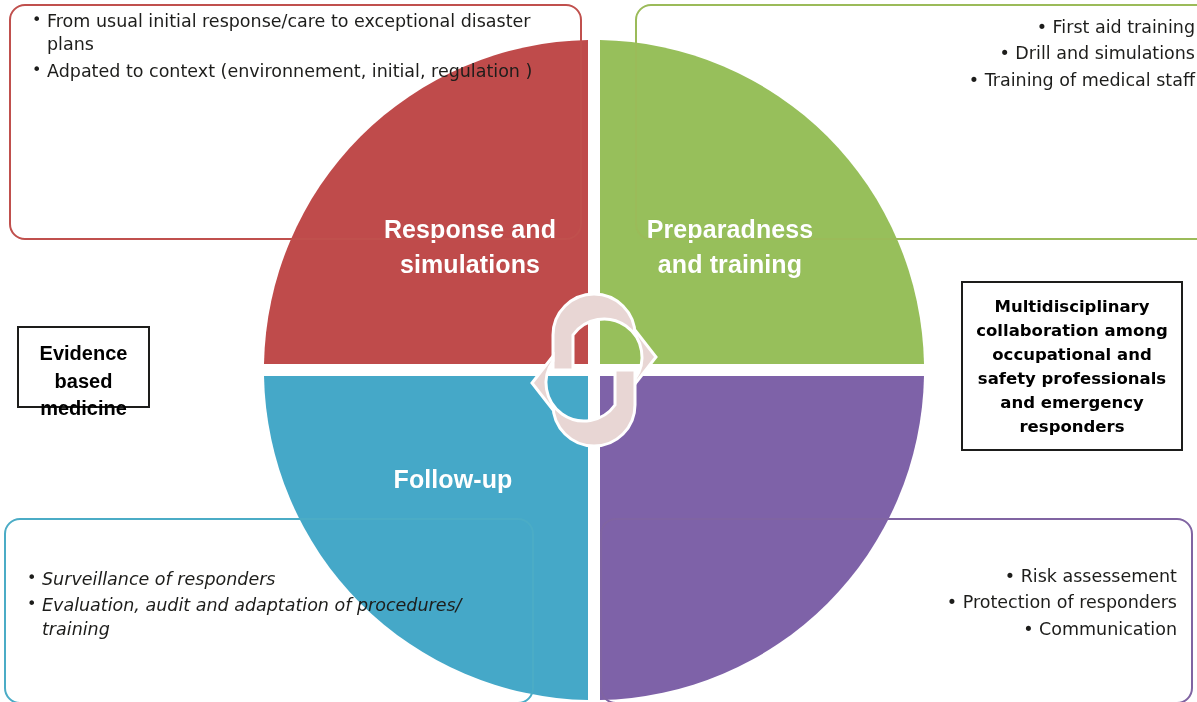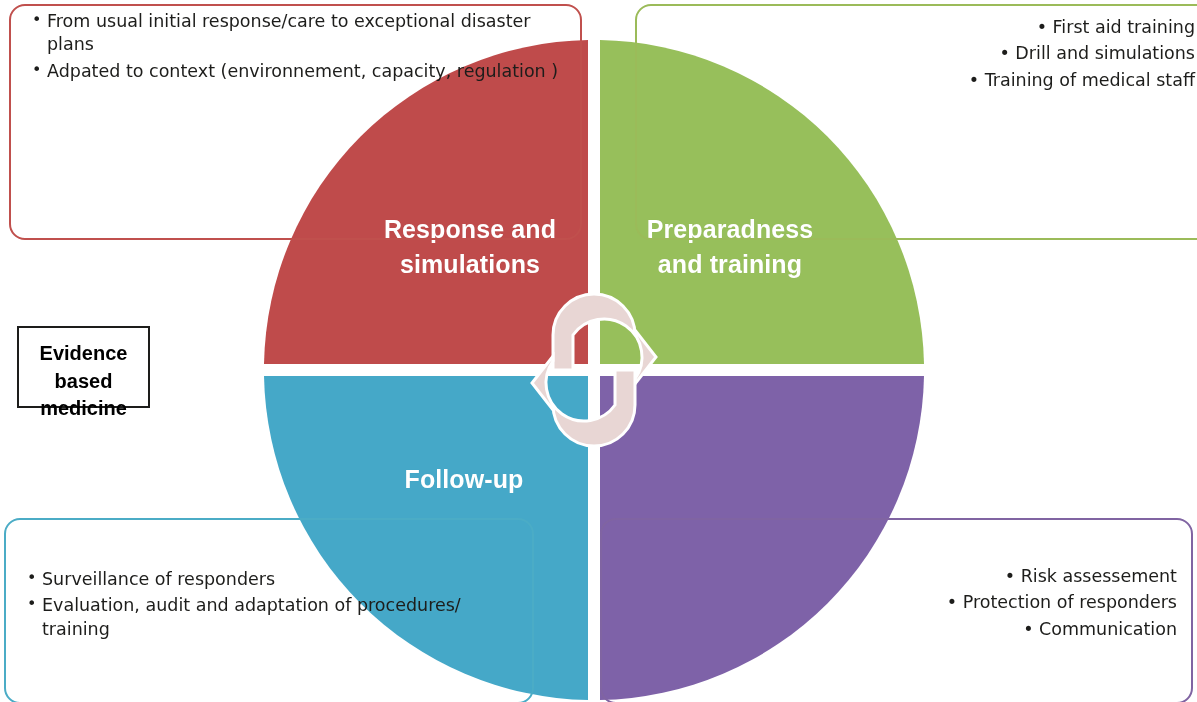--- a/index.html
+++ b/index.html
@@ -33,21 +33,21 @@
     font-weight: bold;
     font-size: 25px;
     line-height: 1.38;
     text-align: center;
     letter-spacing: 0.1px;
     white-space: pre-line;
     text-shadow: 0 0 1px rgba(0,0,0,0.06);
   }
   #label-response  { left: 330px; top: 212px; width: 280px; }
   #label-prepared  { left: 590px; top: 212px; width: 280px; }
-  #label-followup  { left: 324px; top: 462px; width: 280px; text-align: center; }
+  #label-followup  { left: 313px; top: 462px; width: 280px; text-align: center; }
   #label-prevention{ left: 590px; top: 462px; width: 280px; }
 
   
   .callout {
     position: absolute;
     box-sizing: border-box;
     background: transparent;
     border-style: solid;
     border-width: 2.5px;
   }
@@ -99,21 +99,21 @@
     border-radius: 16px;
   }
   #callout-preparedness .inner { padding: 10px 18px 0 18px; }
 
   
   #callout-followup {
     left: 4px; top: 518px; width: 530px; height: 186px;
     border-color: #4bacc6;
     border-radius: 16px;
   }
-  #callout-followup .inner { padding: 48px 18px 0 20px; }
+  #callout-followup .inner { padding: 48px 18px 0 20px; font-style: italic; }
 
   
   #callout-prevention {
     left: 600px; top: 518px; width: 593px; height: 186px;
     border-color: #8064a2;
     border-radius: 16px;
   }
   #callout-prevention .inner { padding: 45px 14px 0 18px; }
 
   
@@ -169,21 +169,21 @@
   <div class="quad-label" id="label-response">Response and
 simulations</div>
   <div class="quad-label" id="label-prepared">Preparadness
 and training</div>
   <div class="quad-label" id="label-followup">Follow-up</div>
 
   <div class="callout" id="callout-response">
     <div class="inner callout-text">
       <ul class="bullet-list left">
         <li class="b">From  usual  initial response/care to exceptional  disaster plans</li>
-        <li class="b">Adpated to context (environnement, capacity, regulation )</li>
+        <li class="b">Adpated to context (environnement, initial, regulation )</li>
       </ul>
     </div>
   </div>
 
   <div class="callout" id="callout-preparedness">
     <div class="inner callout-text">
       <ul class="bullet-list right">
         <li>
           <span>•&nbsp;</span><span>First aid training</span>
         </li>
@@ -219,14 +219,20 @@
           <span>•&nbsp;</span><span>Communication</span>
         </li>
       </ul>
     </div>
   </div>
 
   <div class="note-box" id="note-evidence">Evidence
 based
 medicine</div>
 
+  <div class="note-box" id="note-multidisciplinary">Multidisciplinary
+collaboration among
+occupational and
+safety professionals
+and emergency
+responders</div>
 
 </div>
 
 </body></html>

